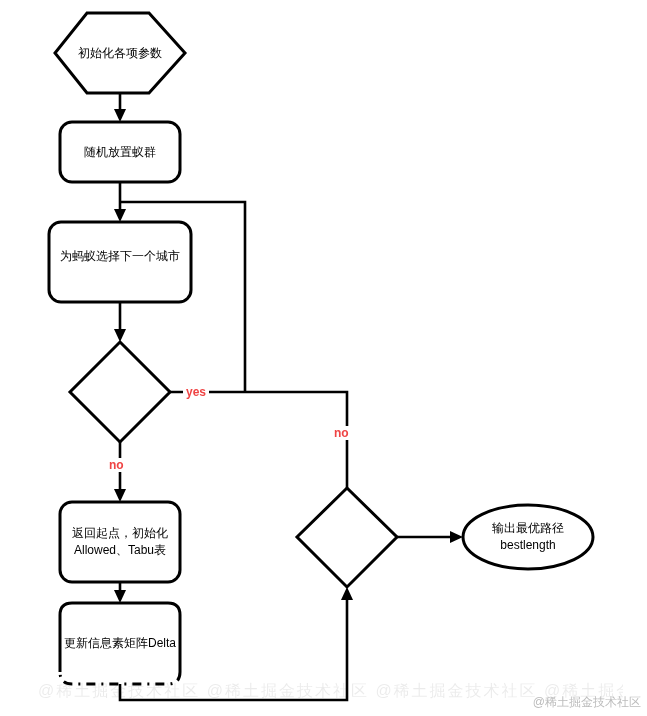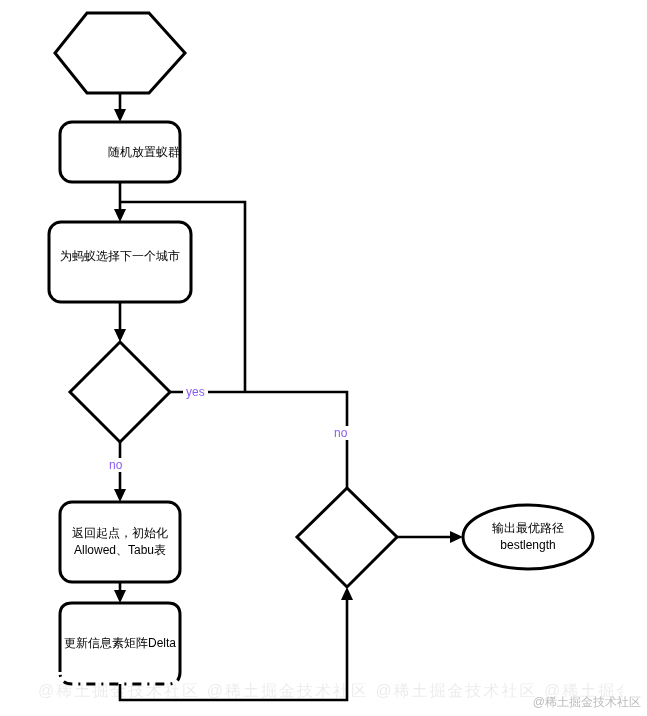--- a/index.html
+++ b/index.html
@@ -28,24 +28,25 @@
     justify-content: center;
     text-align: center;
     font-size: 12px;
     line-height: 1.4;
     color: #000000;
   }
   .edge-label {
     position: absolute;
     z-index: 2;
     font-size: 12px;
-    color: #8b5cf6;
+    color: #ef4444;
     background: #ffffff;
     padding: 0 3px;
     line-height: 1.2;
+    font-weight: bold;
   }
   .watermark-band {
     position: absolute;
     z-index: 0;
     left: 38px;
     top: 681px;
     width: 585px;
     height: 20px;
     overflow: hidden;
     white-space: nowrap;
@@ -95,22 +96,23 @@
     <rect class="shape" x="60" y="122" width="120" height="60" rx="12"></rect>
     <rect class="shape" x="49" y="222" width="142" height="80" rx="12"></rect>
     <polygon class="shape" points="120,342 170,392 120,442 70,392"></polygon>
     <rect class="shape" x="60" y="502" width="120" height="80" rx="12"></rect>
     <path class="shape" d="M 60 672 L 60 615 Q 60 603 72 603 L 168 603 Q 180 603 180 615 L 180 672"></path>
     <path class="shape-dashed" d="M 180 672 Q 180 684 168 684 L 72 684 Q 60 684 60 672"></path>
     <polygon class="shape" points="347,488 397,537 347,587 297,537"></polygon>
     <ellipse class="shape" cx="528" cy="537" rx="65" ry="32"></ellipse>
   </svg>
 
+  <div class="node-label" style="left:55px; top:13px; width:130px; height:80px;">初始化各项参数</div>
 
-  <div class="node-label" style="left:60px; top:122px; width:120px; height:60px;margin-left:24px;">随机放置蚁群</div>
+  <div class="node-label" style="left:60px; top:122px; width:120px; height:60px;">随机放置蚁群</div>
 
   <div class="node-label" style="left:49px; top:222px; width:142px; height:68px;">为蚂蚁选择下一个城市</div>
 
 
   <div class="node-label" style="left:60px; top:502px; width:120px; height:80px;">
     <div>
       <div>返回起点，初始化</div>
       <div>Allowed、Tabu表</div>
     </div>
   </div>

